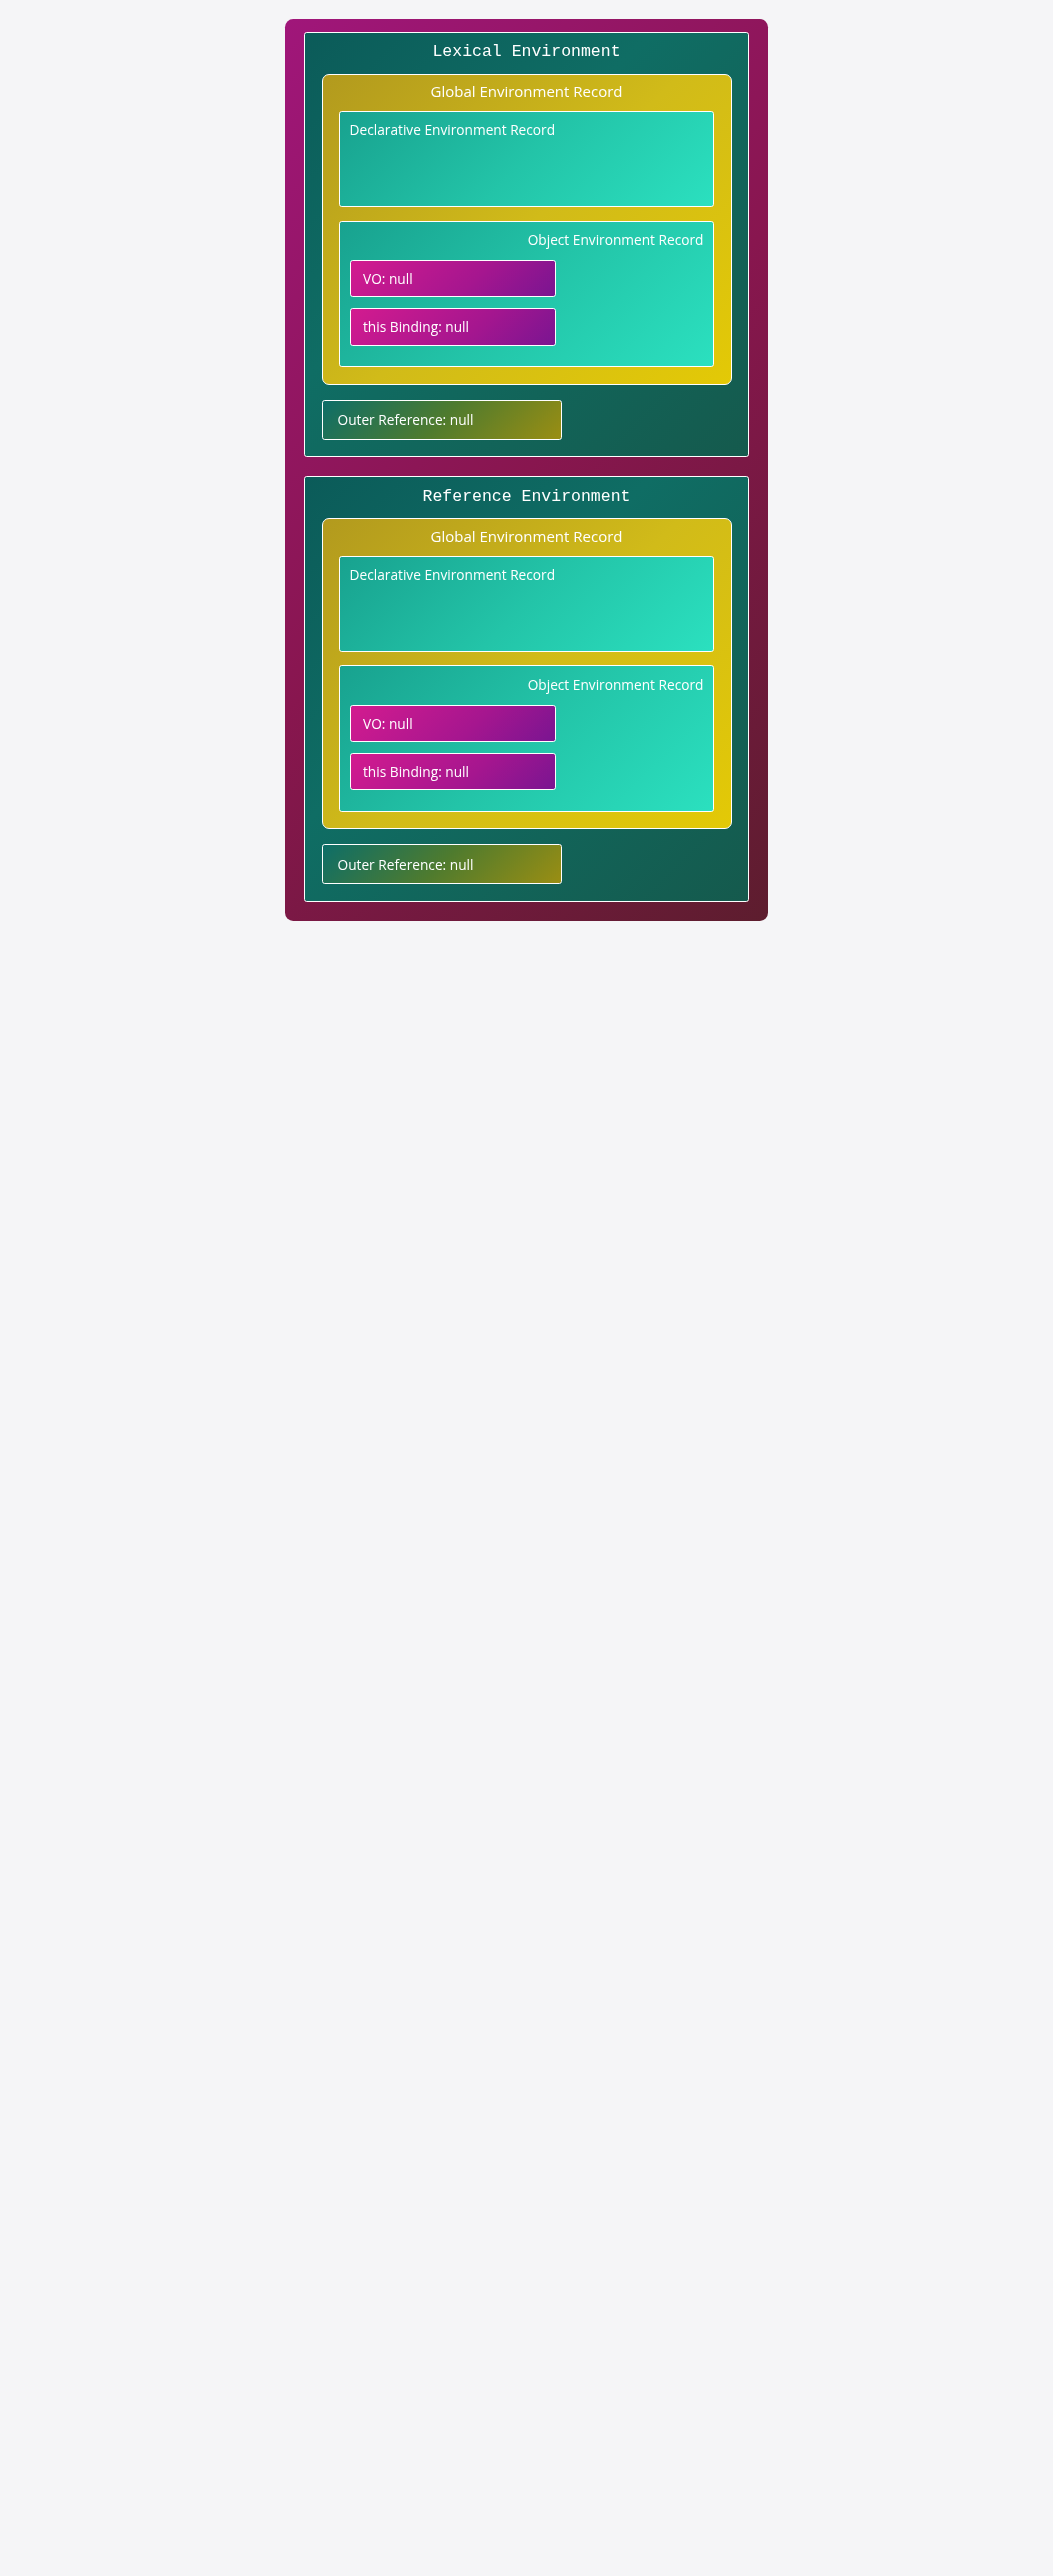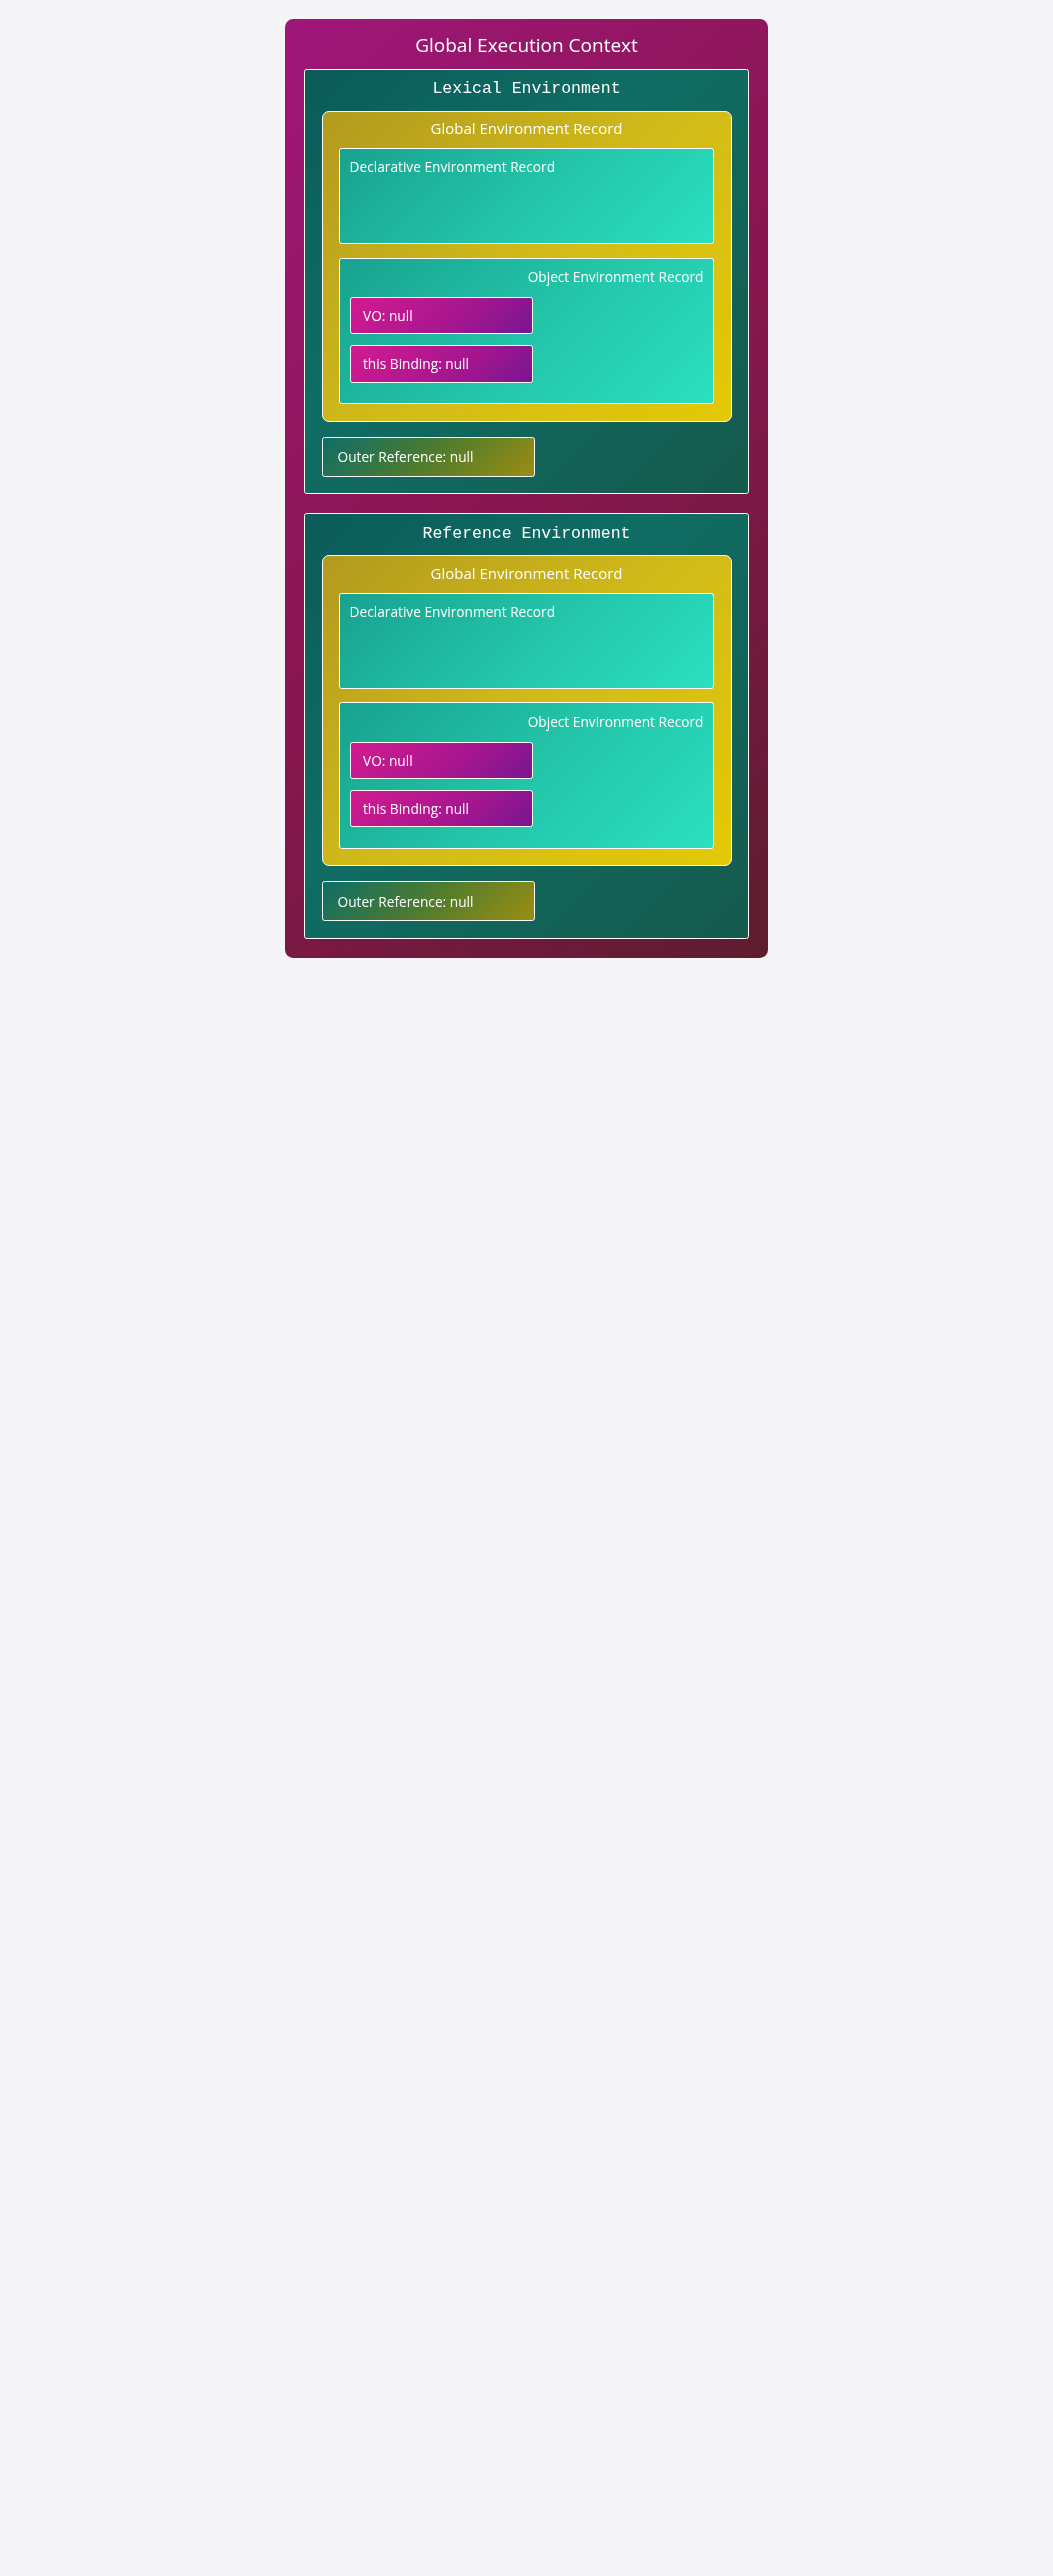--- a/index.html
+++ b/index.html
@@ -86,41 +86,40 @@
     margin-bottom: 11px;
   }
   .pill {
     background: linear-gradient(135deg, #d31b8f 0%, #a5168f 60%, #7a1591 100%);
     border: 1.4px solid #fff;
     border-radius: 2.7px;
     padding: 8.2px 12.4px;
     color: #fff;
     font-size: 13.7px;
     font-weight: 400;
-    width: 183px;
+    width: 206px;
     margin-bottom: 11px;
   }
   .pill:last-child { margin-bottom: 8px; }
   .outer-ref {
     background: linear-gradient(135deg, #0d6e68 0%, #4f7b2e 50%, #9a8e13 100%);
     border: 1.4px solid #fff;
     border-radius: 2.7px;
     padding: 9.6px 15px;
     color: #fff;
     font-size: 13.7px;
     font-weight: 400;
-    width: 213px;
+    width: 240px;
   }
 </style>
 </head>
 <body>
 
 <div class="canvas">
   <div class="gec">
-    <div class="gec-title">Global Execution Context</div>
 
     <div class="env-box">
       <div class="env-title">Lexical Environment</div>
 
       <div class="ger-box">
         <div class="ger-title">Global Environment Record</div>
 
         <div class="der-box">
           <div class="der-title">Declarative Environment Record</div>
         </div>

